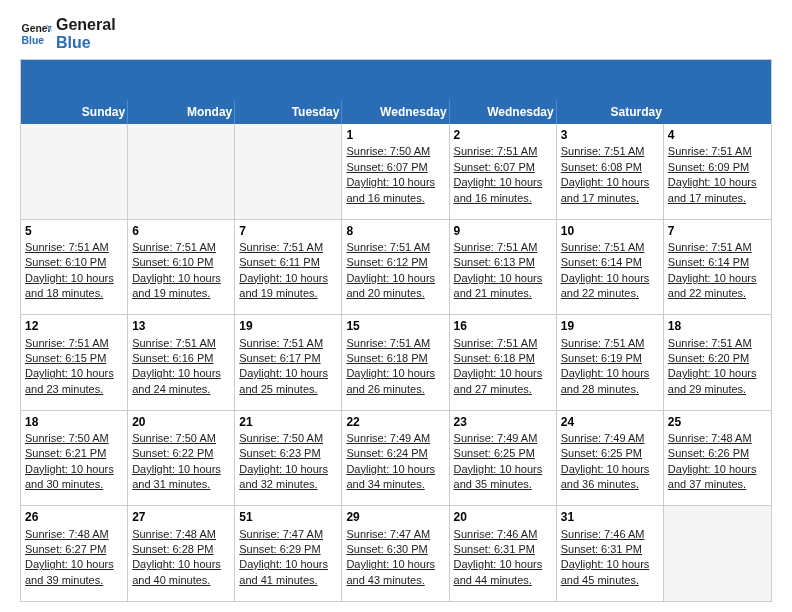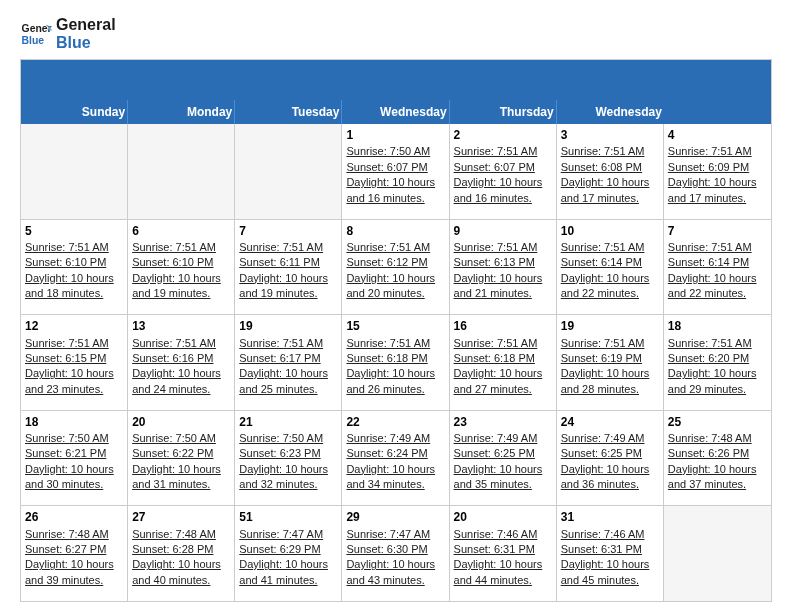--- a/index.html
+++ b/index.html
@@ -131,22 +131,22 @@
       <div class="location"></div>
     </div>
   </div>
 
   <div class="calendar">
     <div class="cal-header">
     <div class="cal-header-cell">Sunday</div>
         <div class="cal-header-cell">Monday</div>
         <div class="cal-header-cell">Tuesday</div>
         <div class="cal-header-cell">Wednesday</div>
-        <div class="cal-header-cell">Thursday</div>
         <div class="cal-header-cell">Wednesday</div>
+        <div class="cal-header-cell">Saturday</div>
       </div>
     <div class="cal-body">
     <div class="cal-row">
           <div class="cal-cell empty"></div>
           <div class="cal-cell empty"></div>
           <div class="cal-cell empty"></div>
           <div class="cal-cell">
             <span class="day-num">1</span>
             <div class="cell-text">Sunrise: 7:50 AM<br>Sunset: 6:07 PM<br>Daylight: 10 hours<br>and 16 minutes.</div>
           </div>

